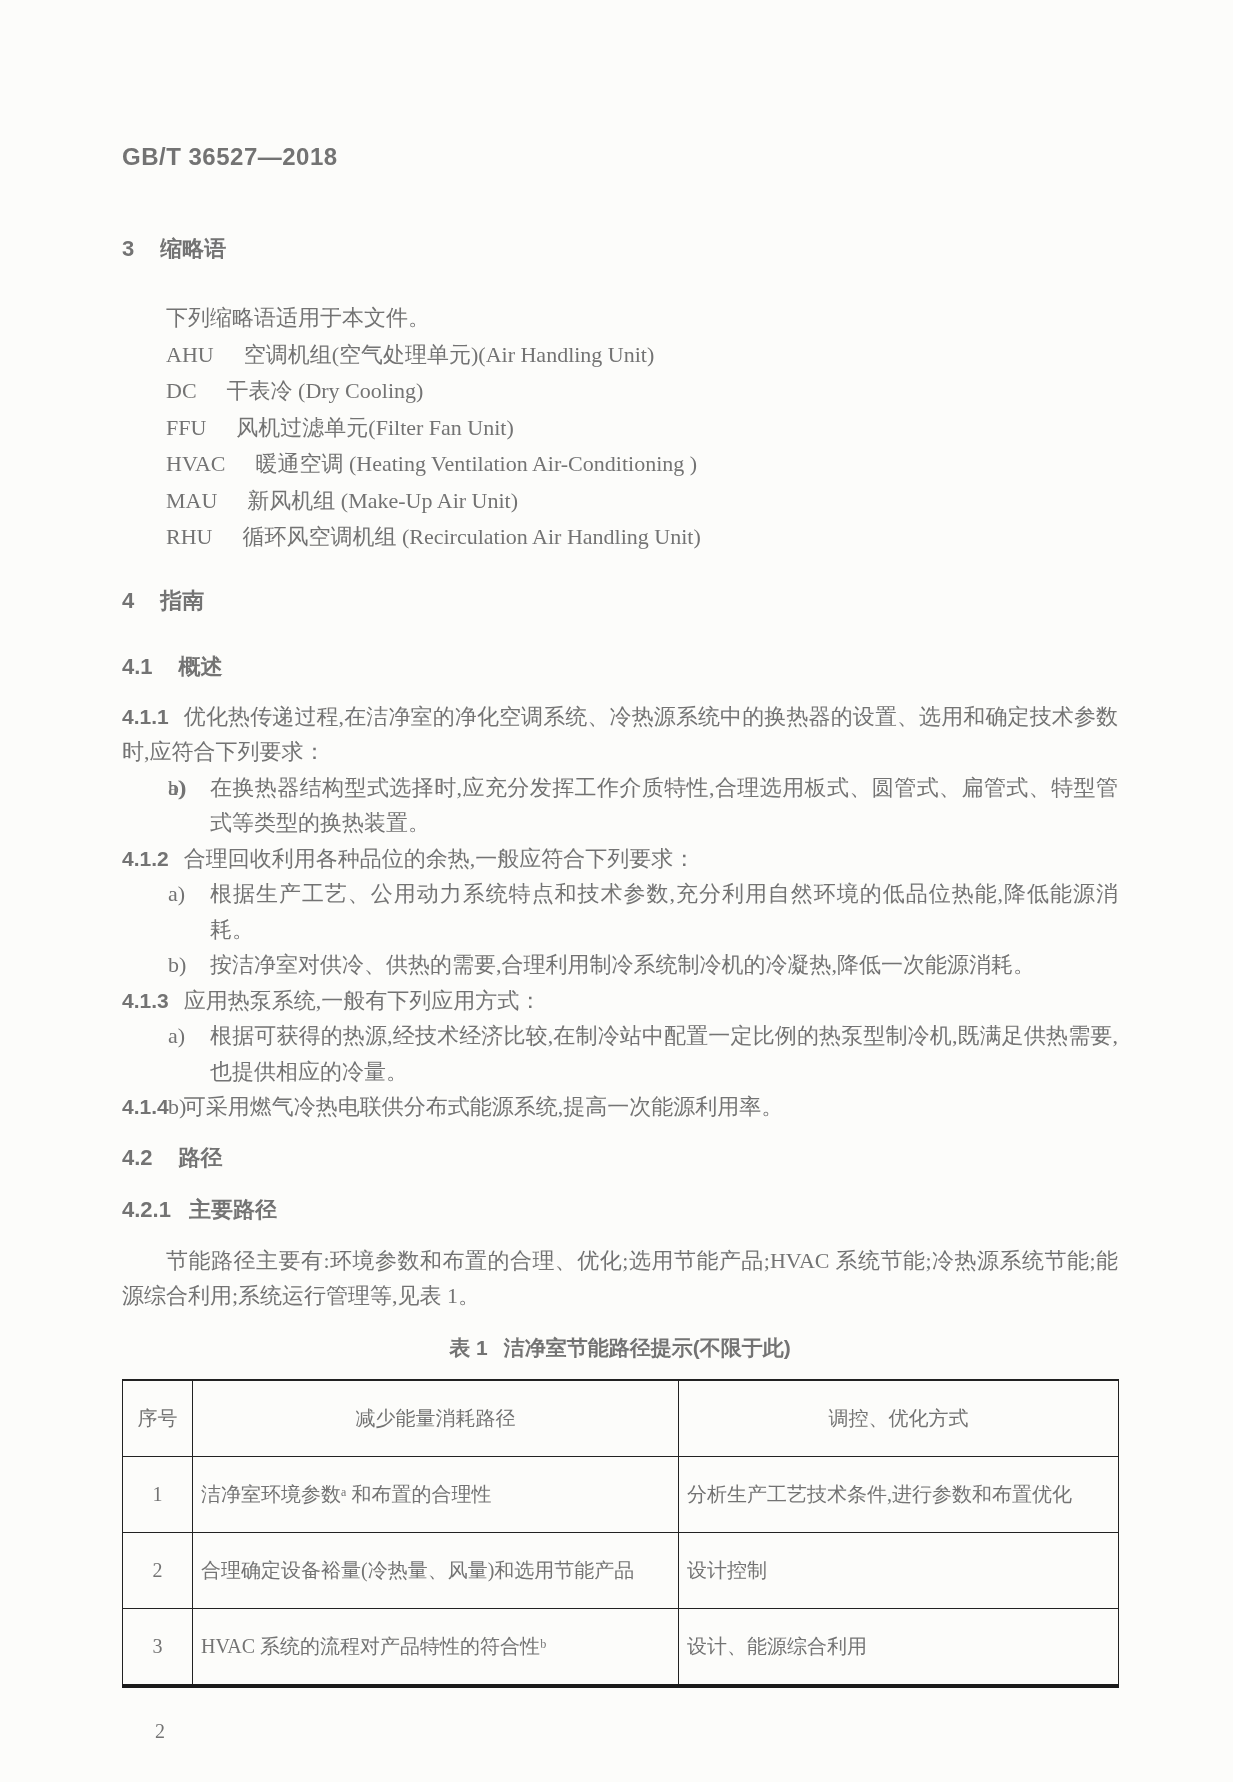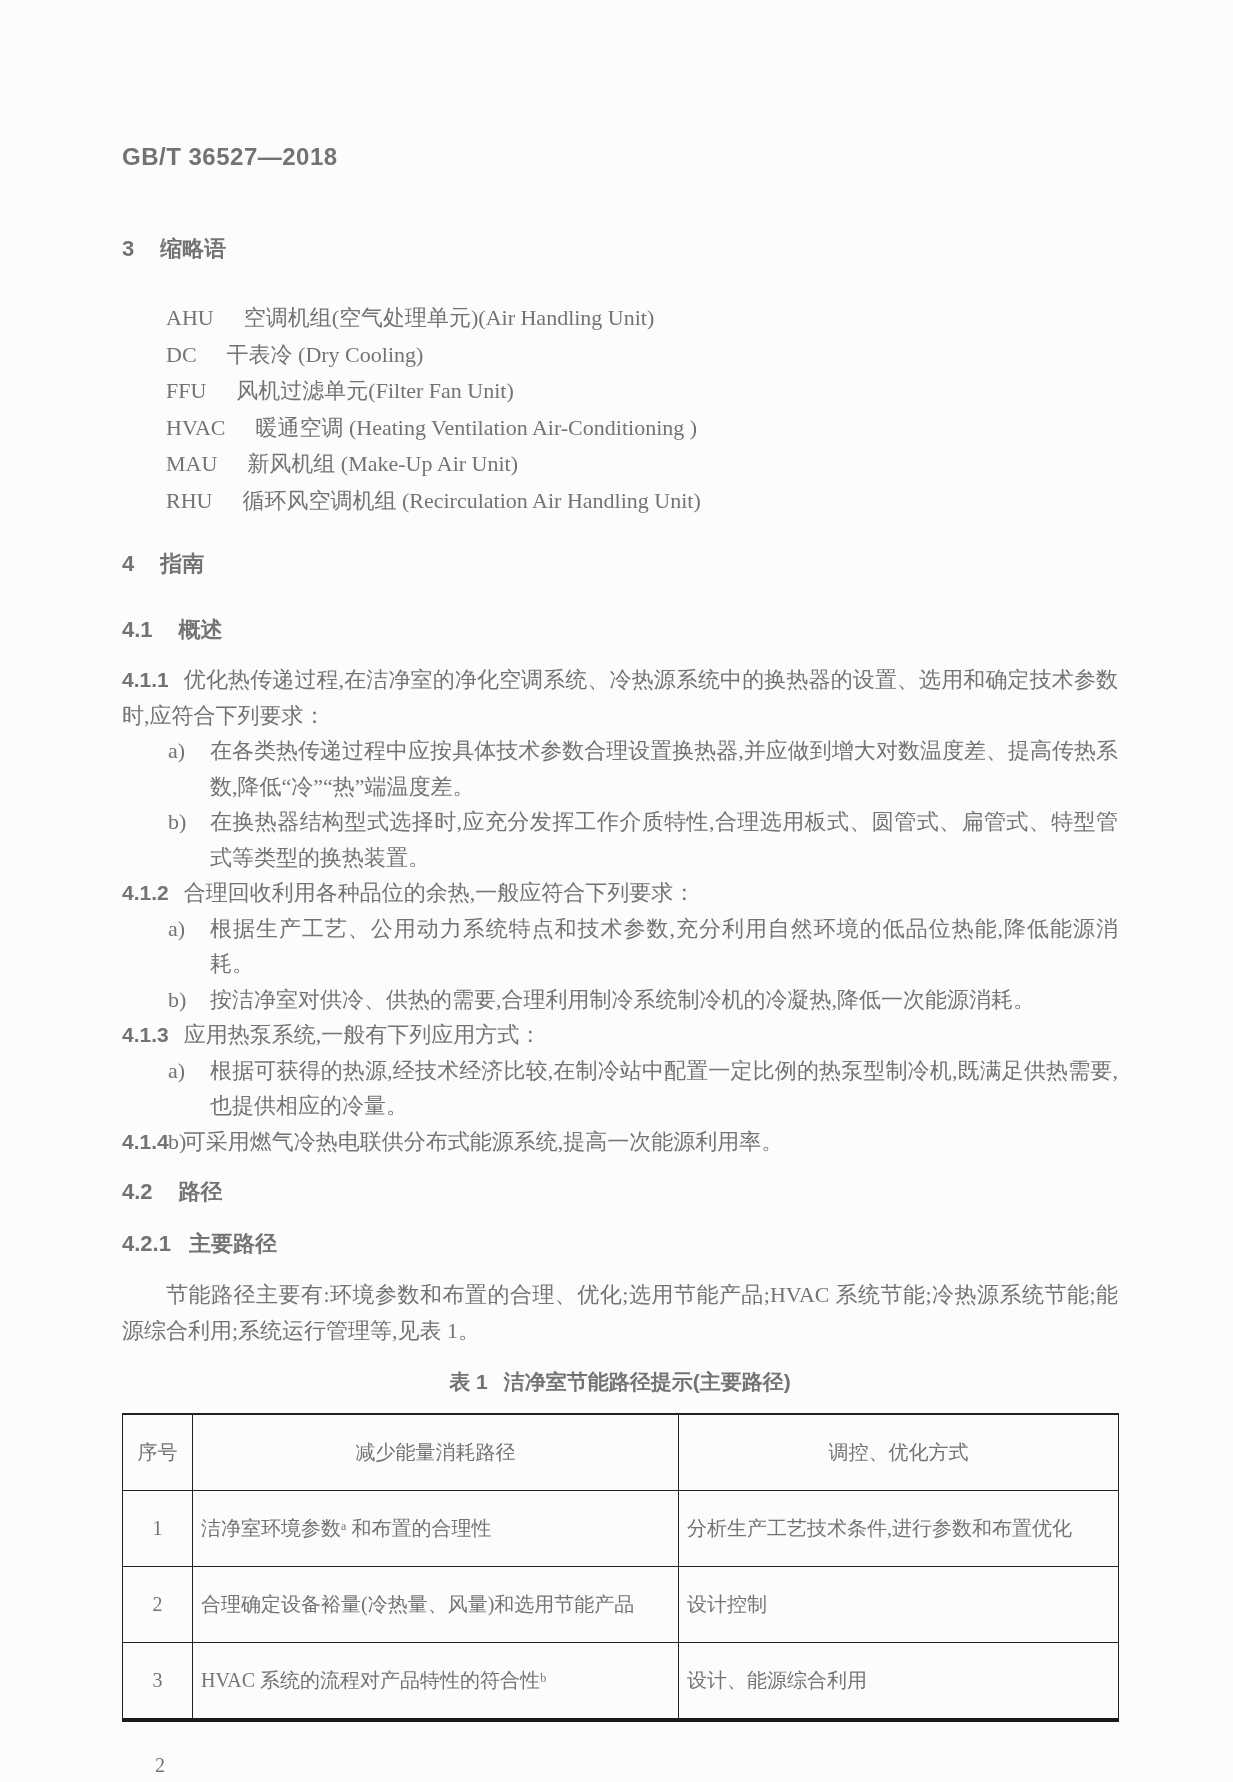--- a/index.html
+++ b/index.html
@@ -108,20 +108,21 @@
 <div class="page">
   <div class="content">
 
     <div class="doc-code">GB/T 36527—2018</div>
 
     <div class="h-sec h-sec3">
       <span class="h-num">3</span><span>缩略语</span>
     </div>
 
     <div class="abbr-block">
+      <div class="abbr-line">下列缩略语适用于本文件。</div>
       <div class="abbr-line">
         <span class="abbr">AHU</span><span>空调机组(空气处理单元)(Air Handling Unit)</span>
       </div>
       <div class="abbr-line">
         <span class="abbr">DC</span><span>干表冷 (Dry Cooling)</span>
       </div>
       <div class="abbr-line">
         <span class="abbr">FFU</span><span>风机过滤单元(Filter Fan Unit)</span>
       </div>
       <div class="abbr-line">
@@ -142,21 +143,21 @@
     <div class="h-sec h-41">
       <span class="h-num">4.1</span><span>概述</span>
     </div>
 
     <div class="clauses">
 
       <div class="clause-p">
         <span class="clause-num">4.1.1</span><span>优化热传递过程,在洁净室的净化空调系统、冷热源系统中的换热器的设置、选用和确定技术参数时,应符合下列要求：</span>
       </div>
       <div class="list-item">
-        <span class="item-label">a)</span><span>在各类热传递过程中应按具体技术参数合理设置换热器,并应做到增大对数温度差、提高传热系数,降低“冷”“热”端温度差。</span>
+        <span class="item-label">a)</span>
       </div>
       <div class="list-item">
         <span class="item-label">b)</span><span>在换热器结构型式选择时,应充分发挥工作介质特性,合理选用板式、圆管式、扁管式、特型管式等类型的换热装置。</span>
       </div>
 
       <div class="clause-p">
         <span class="clause-num">4.1.2</span><span>合理回收利用各种品位的余热,一般应符合下列要求：</span>
       </div>
       <div class="list-item">
         <span class="item-label">a)</span><span>根据生产工艺、公用动力系统特点和技术参数,充分利用自然环境的低品位热能,降低能源消耗。</span>
@@ -184,21 +185,21 @@
       <span class="h-num">4.2</span><span>路径</span>
     </div>
 
     <div class="h-sec h-421">
       <span class="h-num">4.2.1</span><span>主要路径</span>
     </div>
 
     <div class="para">节能路径主要有:环境参数和布置的合理、优化;选用节能产品;HVAC 系统节能;冷热源系统节能;能源综合利用;系统运行管理等,见表 1。</div>
 
     <div class="tbl-title">
-      <span class="t-label">表 1</span><span>洁净室节能路径提示(主要路径)</span>
+      <span class="t-label">表 1</span><span>洁净室节能路径提示(不限于此)</span>
     </div>
 
     <table class="gb">
       <colgroup>
         <col class="c-no">
           <col class="c-path">
           <col class="c-method">
       </colgroup>
       <thead>
         <tr>

